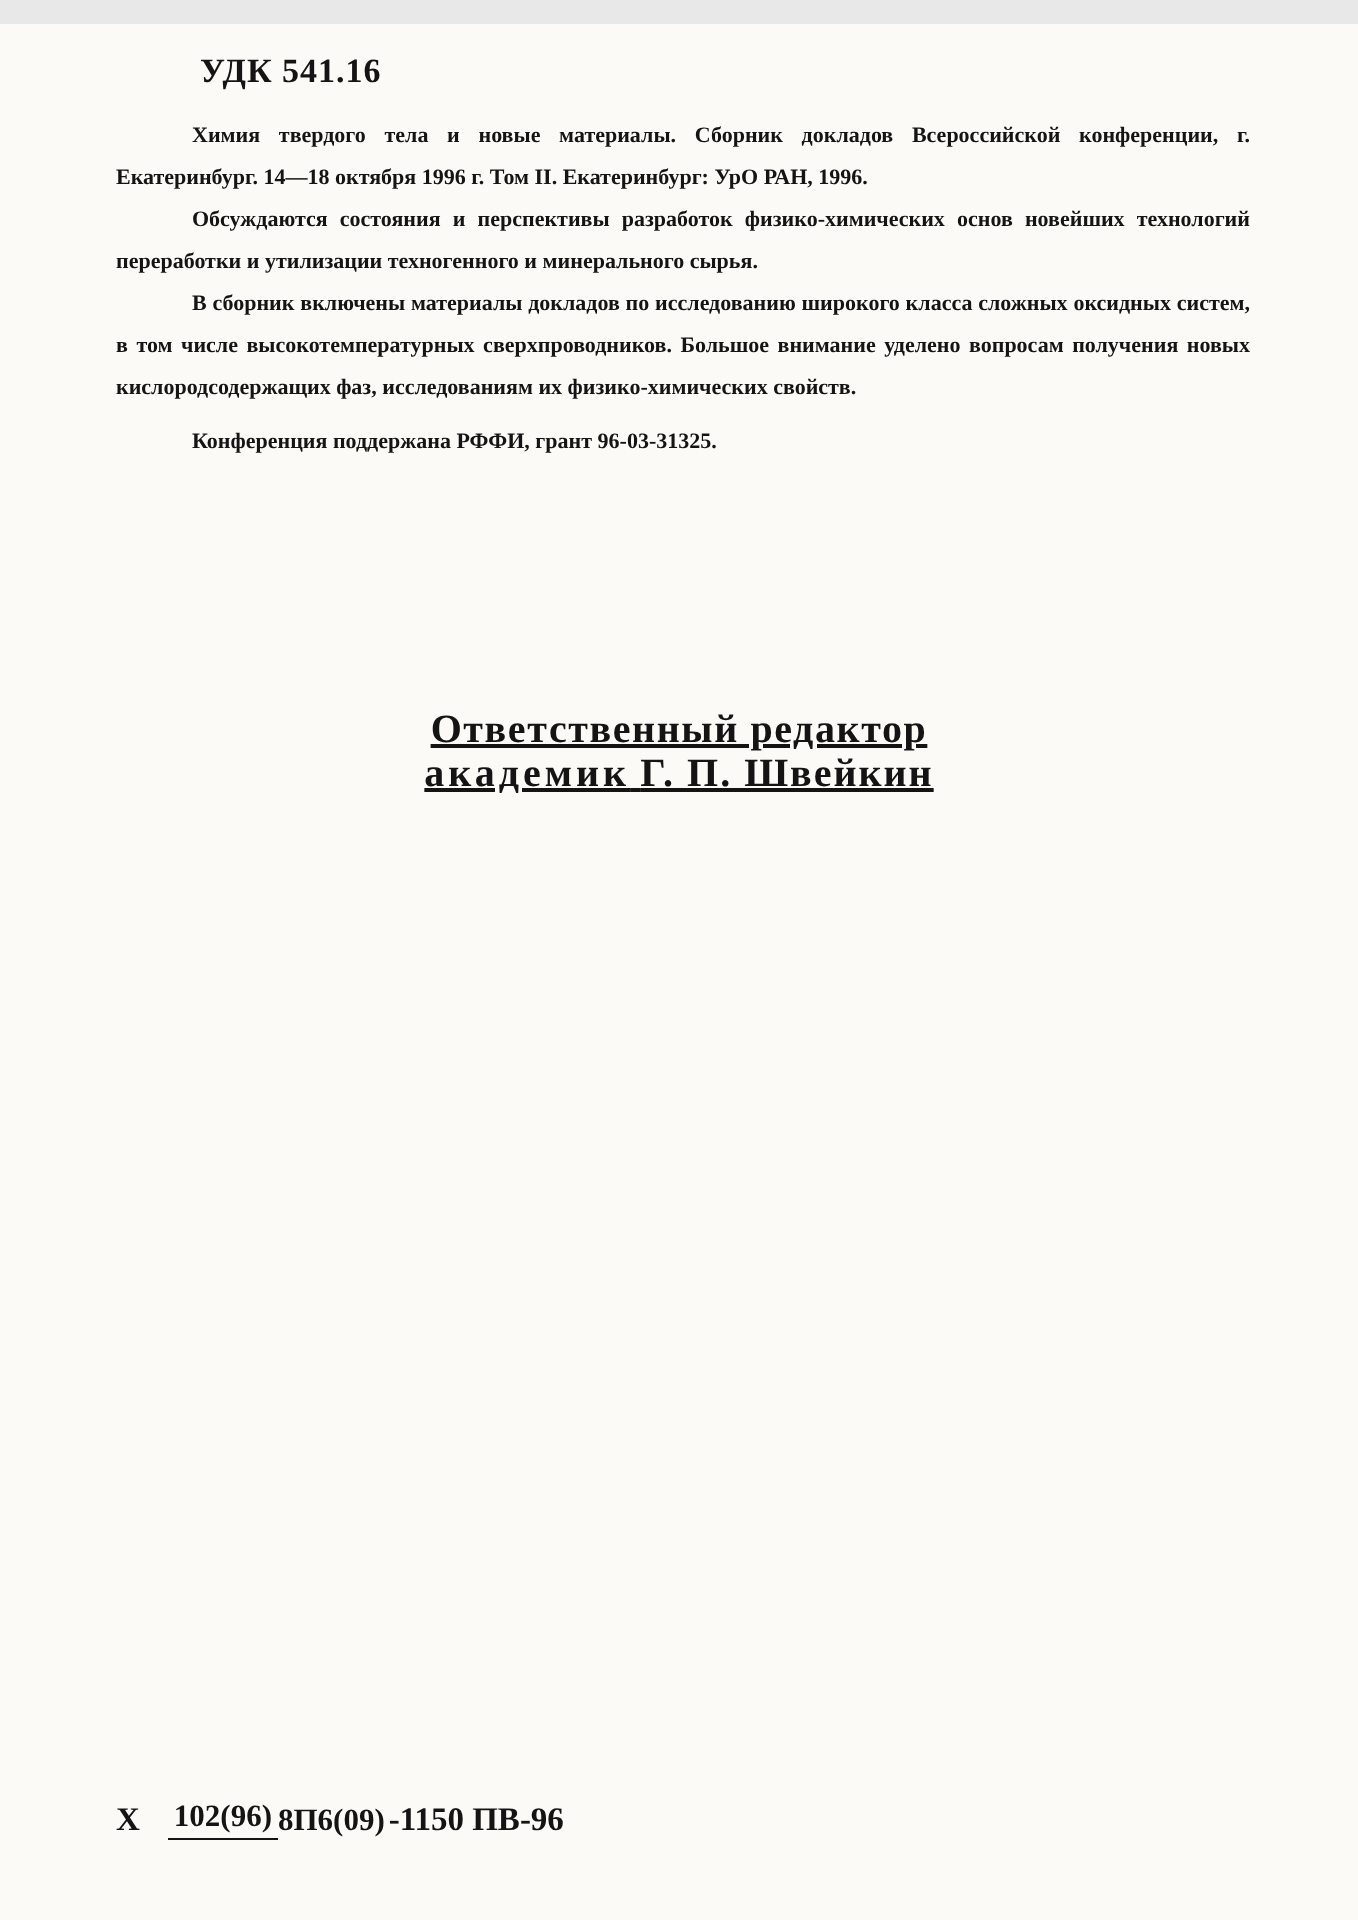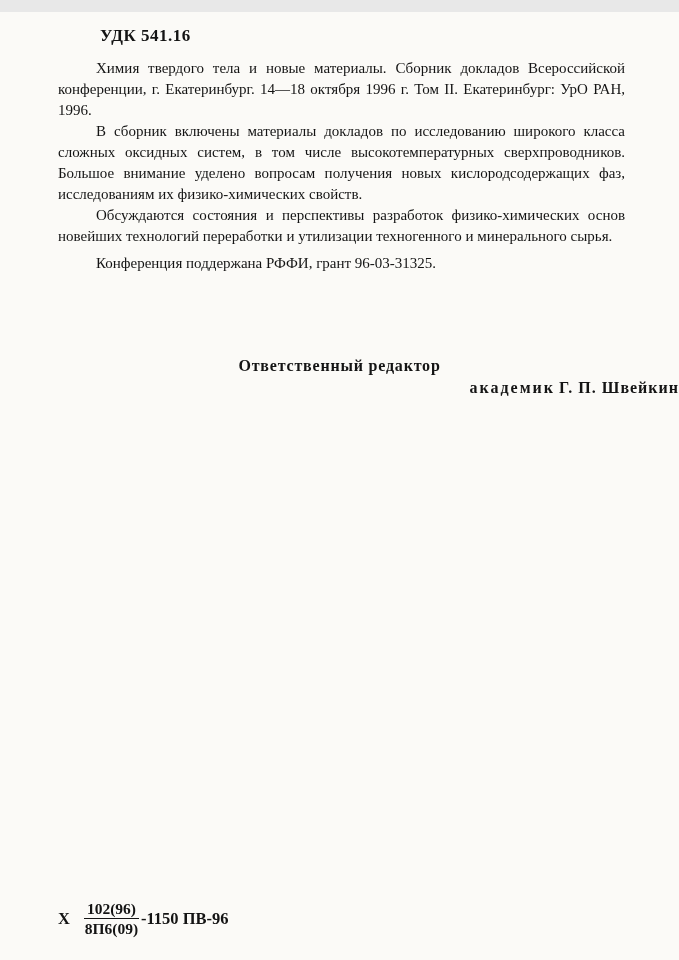--- a/index.html
+++ b/index.html
@@ -23,46 +23,47 @@
     left: 100px;
     font-size: 17px;
     font-weight: bold;
     letter-spacing: 0.5px;
   }
   .text-block {
     position: absolute;
     top: 46px;
     left: 58px;
     width: 567px;
-    font-size: 15px;
+    font-size: 11px;
     line-height: 21px;
     text-align: justify;
-    font-weight: 400;
+    font-weight: 700;
   }
   .text-block p {
     margin: 0;
     text-indent: 38px;
   }
   .text-block p.grant {
     margin-top: 6px;
   }
   .editor-block {
     position: absolute;
     top: 343px;
     left: 0;
     width: 679px;
     text-align: center;
-    font-size: 16px;
+    font-size: 20px;
     line-height: 21px;
+    text-decoration: underline;
   }
   .editor-role {
     letter-spacing: 0.8px;
     font-weight: 600;
   }
-  .editor-line2 { margin-top: 1px; text-align: right; }
+  .editor-line2 { margin-top: 1px; }
   .editor-prefix {
     letter-spacing: 2px;
     font-weight: 600;
   }
   .editor-name {
     font-weight: bold;
     letter-spacing: 1px;
   }
   .isbn-block {
     position: absolute;
@@ -79,21 +80,21 @@
     font-size: 16.5px;
     font-weight: bold;
     display: flex;
     align-items: center;
   }
   .catalog-prefix {
     margin-right: 14px;
   }
   .fraction {
     display: inline-flex;
-    flex-direction: column;
+    flex-direction: row;
     align-items: center;
     line-height: 1.1;
     font-size: 15.5px;
     justify-content: center;
   }
   .fraction .num {
     padding: 0 3px 1px 3px;
     border-bottom: 1.6px solid #141414;
   }
   .fraction .den {
@@ -114,22 +115,22 @@
 </style>
 </head>
 <body>
 
 <div class="page">
 
   <div class="udk">УДК 541.16</div>
 
   <div class="text-block">
     <p>Химия твердого тела и новые материалы. Сборник докладов Всероссийской конференции, г. Екатеринбург. 14—18 октября 1996 г. Том II. Екатеринбург: УрО РАН, 1996.</p>
+    <p>Обсуждаются состояния и перспективы разработок физико-химических основ новейших технологий переработки и утилизации техногенного и минерального сырья.</p>
     <p>В сборник включены материалы докладов по исследованию широкого класса сложных оксидных систем, в том числе высокотемпературных сверхпроводников. Большое внимание уделено вопросам получения новых кислородсодержащих фаз, исследованиям их физико-химических свойств.</p>
-    <p>Обсуждаются состояния и перспективы разработок физико-химических основ новейших технологий переработки и утилизации техногенного и минерального сырья.</p>
     <p class="grant">Конференция поддержана РФФИ, грант 96-03-31325.</p>
   </div>
 
   <div class="editor-block">
     <div class="editor-role">Ответственный редактор</div>
     <div class="editor-line2">
       <span class="editor-prefix">академик</span>
       <span class="editor-name">Г. П. Швейкин</span>
     </div>
   </div>

